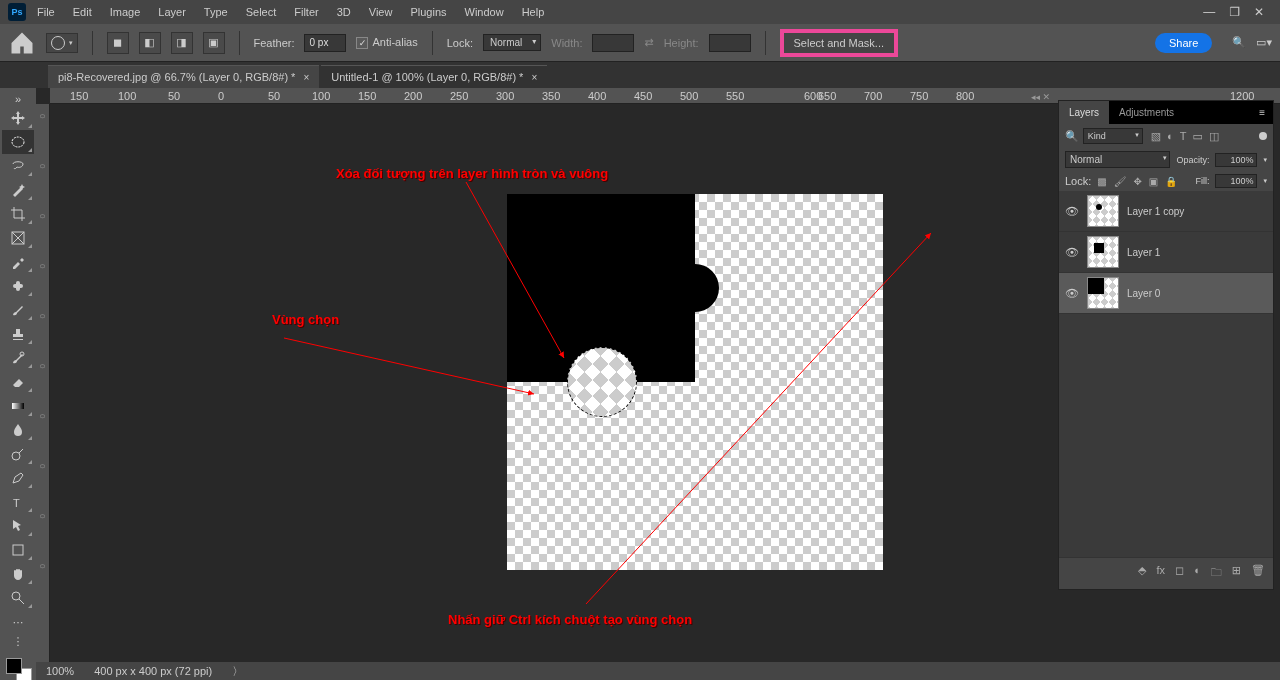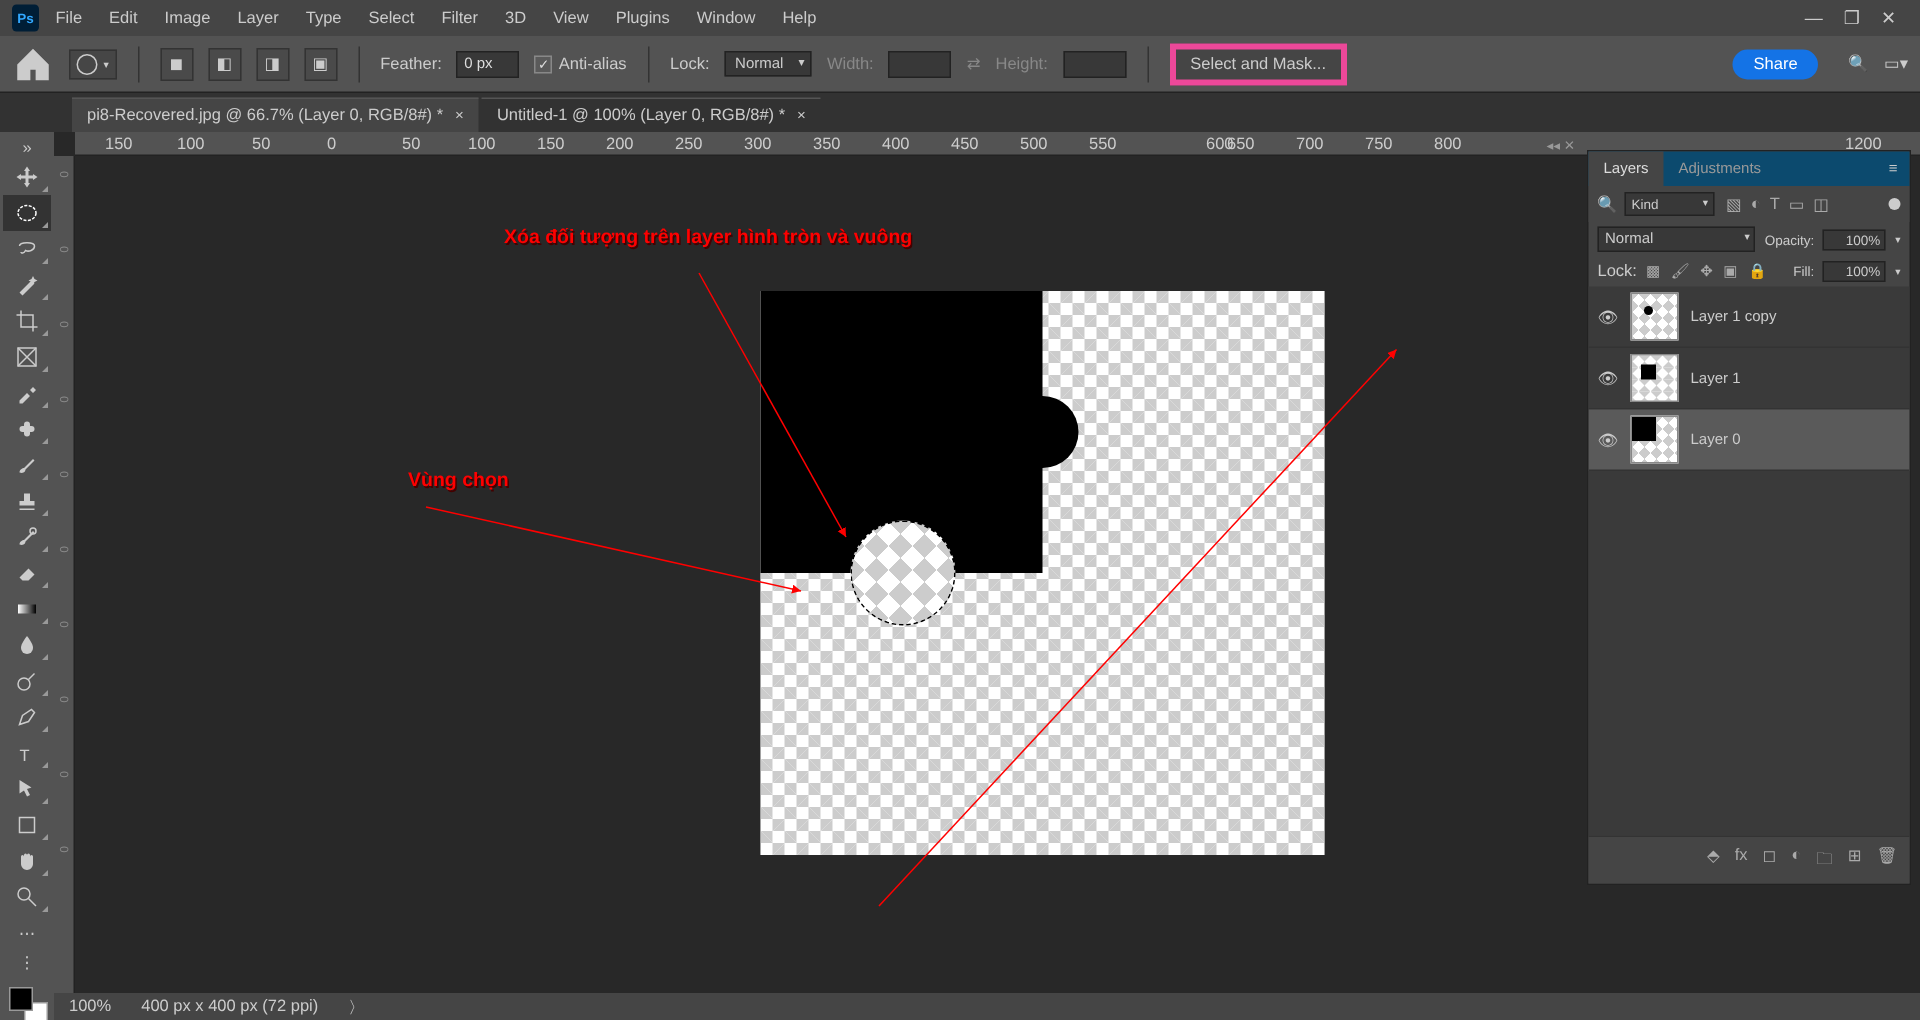--- a/index.html
+++ b/index.html
@@ -43,21 +43,21 @@
 background-image:linear-gradient(45deg,#ccc 25%,transparent 25%),linear-gradient(-45deg,#ccc 25%,transparent 25%),linear-gradient(45deg,transparent 75%,#ccc 75%),linear-gradient(-45deg,transparent 75%,#ccc 75%);
 background-size:16px 16px;background-position:0 0,0 8px,8px -8px,-8px 0;background-color:#fff}
 .puzzle{position:absolute;left:0;top:0;width:188px;height:188px;background:#000}
 .bump{position:absolute;width:48px;height:48px;border-radius:50%;background:#000;right:-24px;top:70px}
 .cutout{position:absolute;width:70px;height:70px;border-radius:50%;left:60px;bottom:-35px;
 background-image:linear-gradient(45deg,#ccc 25%,transparent 25%),linear-gradient(-45deg,#ccc 25%,transparent 25%),linear-gradient(45deg,transparent 75%,#ccc 75%),linear-gradient(-45deg,transparent 75%,#ccc 75%);
 background-size:16px 16px;background-color:#fff;border:1px dashed #000}
 .anno{position:absolute;color:#f00;font-weight:bold;font-size:13px;text-shadow:1px 1px 0 #400}
 .aline{position:absolute;stroke:#f00;stroke-width:1}
 .layers-panel{position:absolute;right:6px;top:100px;width:216px;height:490px;background:#454545;border:1px solid #222;display:flex;flex-direction:column}
-.panel-tabs{display:flex;background:#0c4a6e}
+.panel-tabs{display:flex;background:#000000}
 .ptab{padding:6px 10px;font-size:10px;color:#999}
 .ptab.active{background:#454545;color:#ddd}
 .ptab-menu{margin-left:auto;padding:6px 8px;font-size:10px}
 .filter-row{display:flex;align-items:center;padding:4px 6px;gap:4px;background:#454545}
 .filter-row .fsel{background:#383838;border:1px solid #222;padding:2px 4px;font-size:9px;flex:0 0 60px;position:relative}
 .filter-row .fsel::after{content:"▾";position:absolute;right:3px;font-size:7px}
 .ficons{display:flex;gap:6px;margin-left:4px}
 .ficons span{font-size:11px;color:#aaa}
 .blend-row{display:flex;align-items:center;padding:3px 6px;gap:6px}
 .blend-row .bsel{flex:1;background:#383838;border:1px solid #222;padding:2px 4px;font-size:10px;position:relative}
@@ -316,22 +316,23 @@
       <span style="top:460px">0</span>
   </div>
 
   <div class="canvas">
     <div class="puzzle">
       <div class="bump"></div>
       <div class="cutout"></div>
     </div>
   </div>
 
-  <div class="anno" style="left:300px;top:62px">Xóa đối tượng trên layer hình tròn và vuông</div>
+  <div class="anno" style="left:300px;top:78px">Xóa đối tượng trên layer hình tròn và vuông</div>
   <div class="anno" style="left:236px;top:224px">Vùng chọn</div>
+  <div class="anno" style="left:412px;top:524px">Nhấn giữ Ctrl kích chuột tạo vùng chọn</div>
 
   <svg style="position:absolute;left:0;top:0;width:100%;height:100%;pointer-events:none">
     <defs>
         <marker id="ah" markerWidth="8" markerHeight="8" refX="6" refY="3" orient="auto">
           <path d="M0 0L6 3L0 6z" fill="#f00"></path>
         </marker>
       </defs>
     <line class="aline" x1="430" y1="94" x2="528" y2="270" marker-end="url(#ah)"></line>
     <line class="aline" x1="248" y1="250" x2="498" y2="306" marker-end="url(#ah)"></line>
     <line class="aline" x1="550" y1="516" x2="895" y2="145" marker-end="url(#ah)"></line>

